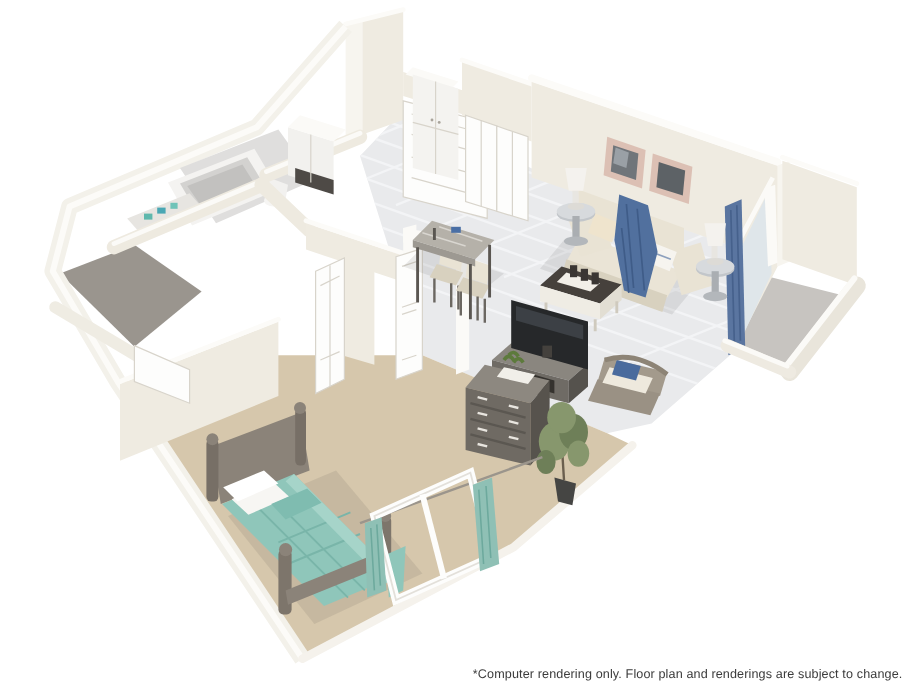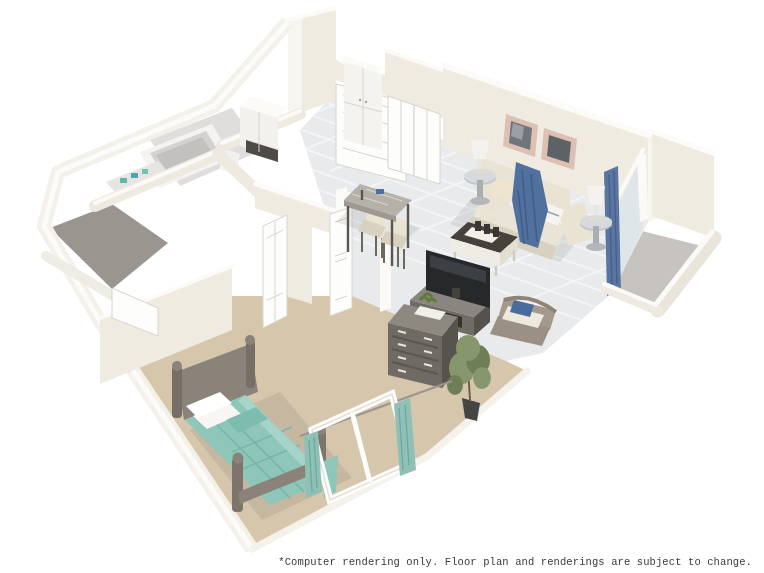--- a/index.html
+++ b/index.html
@@ -1,17 +1,17 @@
 <!DOCTYPE html>
 <html><head>
 <meta charset="utf-8">
 <style>
   html,body{margin:0;padding:0;background:#fff;}
   .stage{position:relative;width:764px;height:573px;background:#ffffff;overflow:hidden;
-         font-family:Liberation Mono, monospace;}
+         font-family:Liberation Sans, sans-serif;}
   svg{position:absolute;left:0;top:0;}
   .footer-note{position:absolute;right:12px;bottom:5px;font-size:10.5px;color:#3b3b3b;letter-spacing:.1px;}
   
   .wall{fill:#efebe1;}
   .wall-lit{fill:#f7f5ef;}
   .white{fill:#fbfaf7;}
   .door{fill:#fdfdfc;stroke:#d8d4cb;stroke-width:1;}
   .doorline{stroke:#d8d4cb;stroke-width:1;fill:none;}
   .cap{stroke:#fcfbf8;stroke-width:6;fill:none;stroke-linecap:round;}
   .capthin{stroke:#fcfbf8;stroke-width:4;fill:none;stroke-linecap:round;}

